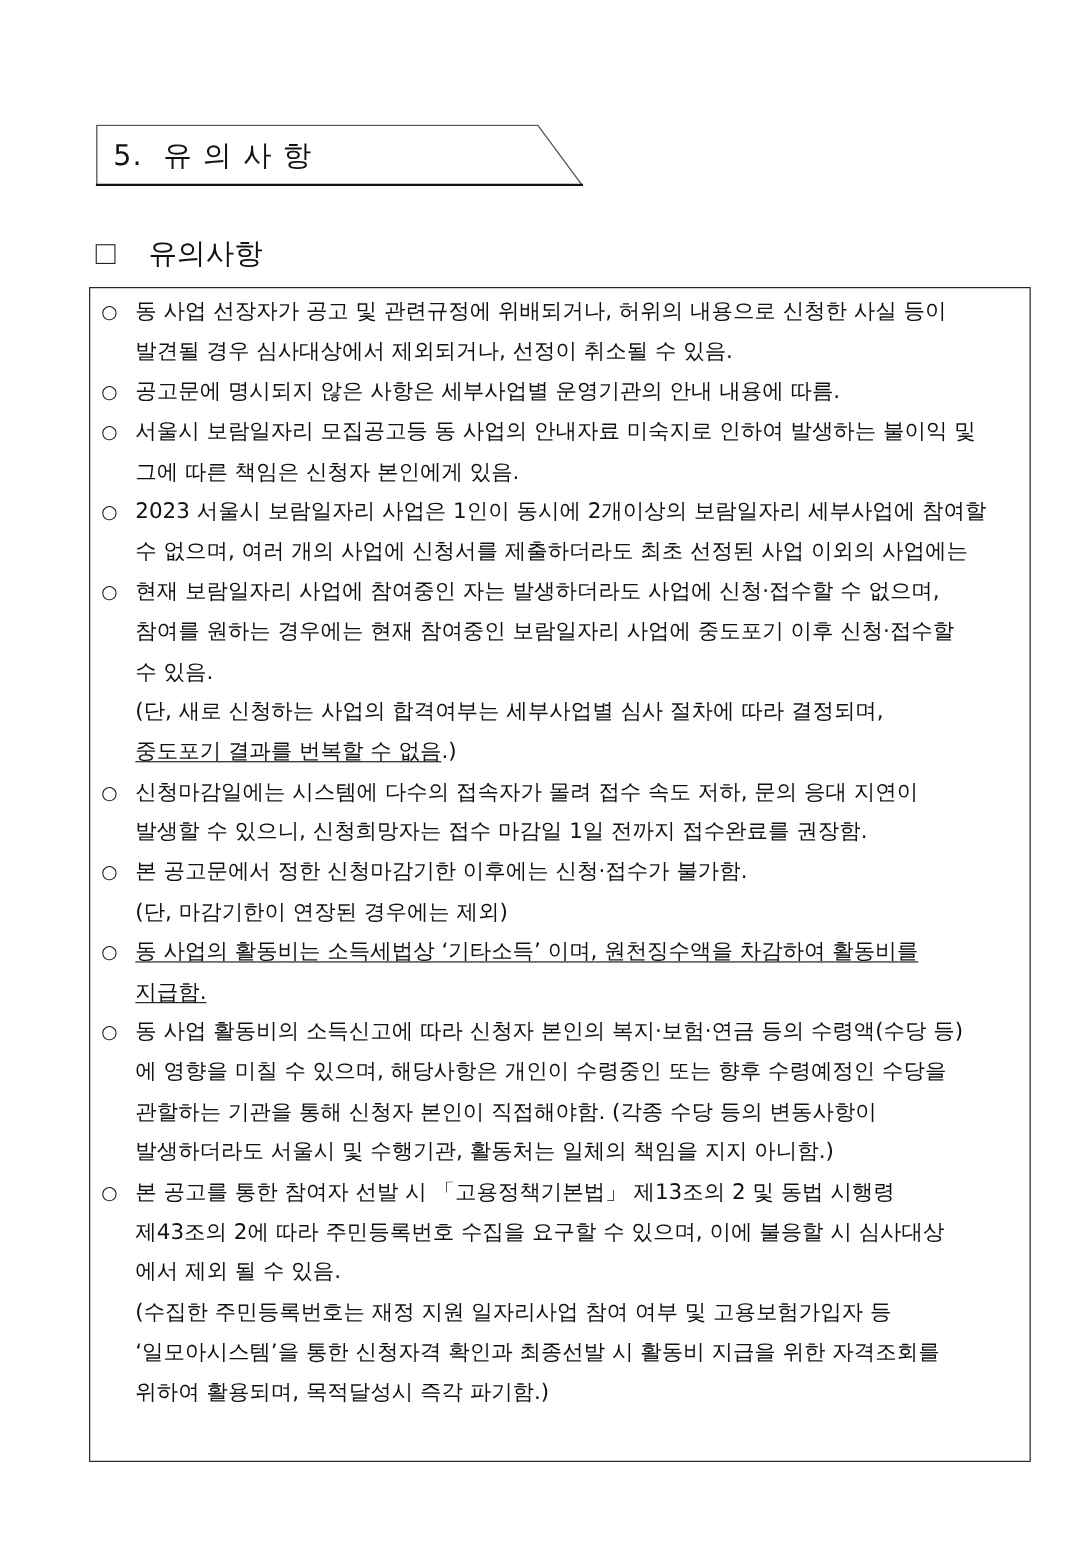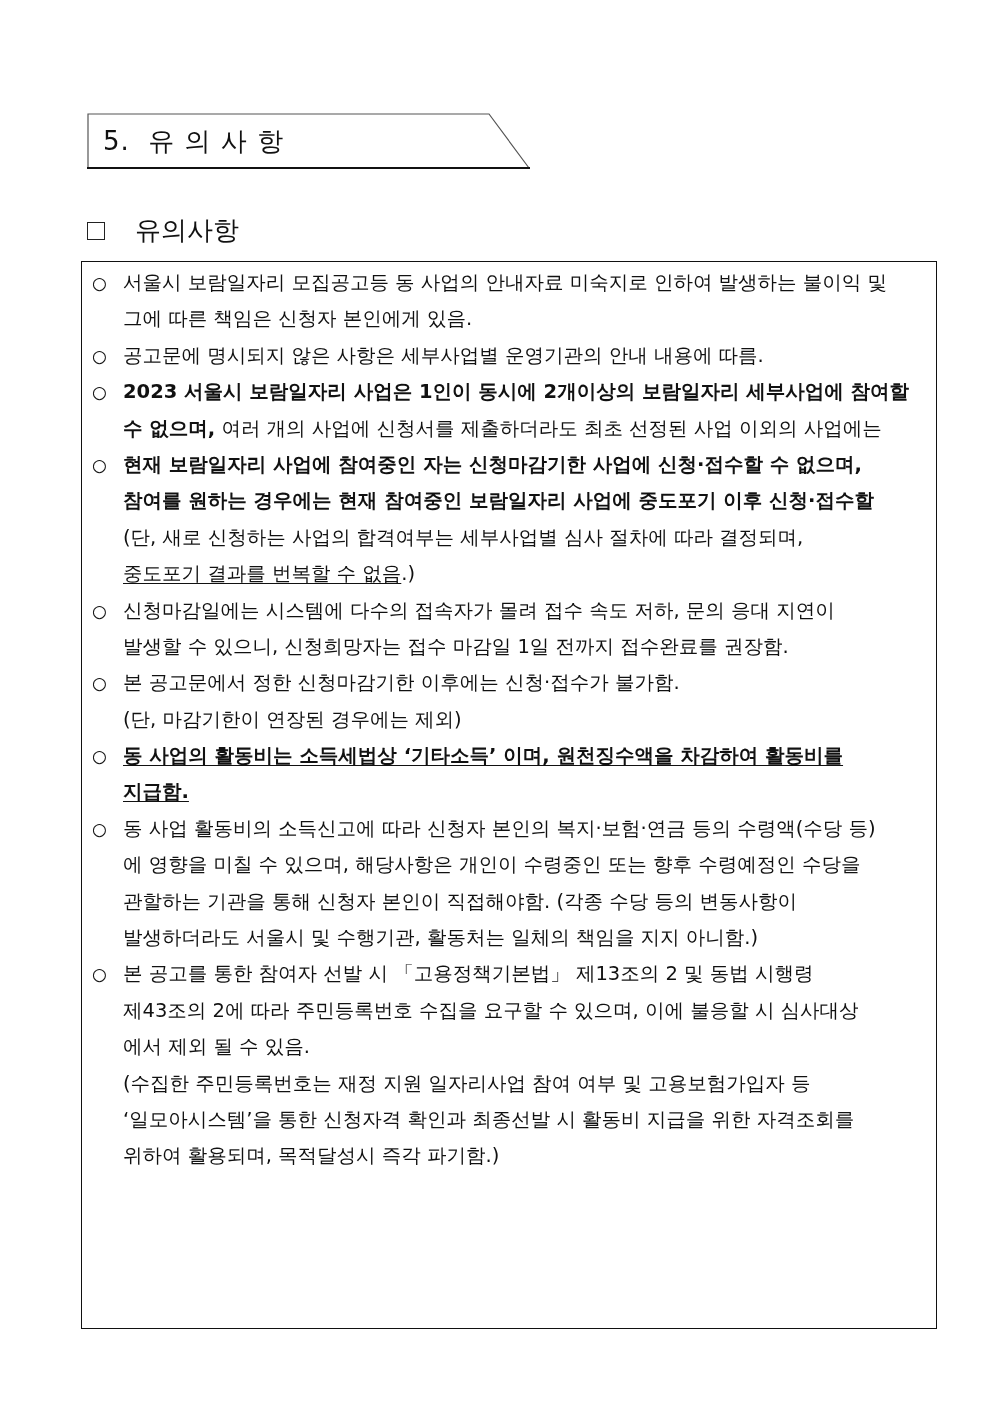--- a/index.html
+++ b/index.html
@@ -7,21 +7,21 @@
   .section-header { position:absolute; left:87px; top:113px; width:443px; height:55px; }
   .section-header svg { position:absolute; left:0; top:0; }
   .section-title { position:absolute; left:16px; top:11px; font-size:26px; letter-spacing:1px; color:#111; white-space:pre; }
   .sub-heading { position:absolute; left:87px; top:213px; font-size:26px; color:#111; display:flex; align-items:center; }
   .checkbox-sq { width:16px; height:16px; border:1.5px solid #222; margin-right:30px; display:inline-block; }
   .notice-box { position:absolute; left:81px; top:261px; width:856px; height:1068px; border:1.5px solid #111; box-sizing:border-box; }
   .items { position:absolute; left:10px; top:3px; right:8px; }
   .line { height:36.4px; line-height:36.4px; font-size:19.5px; white-space:nowrap; position:relative; }
   .line.indent { padding-left:31px; }
   .bullet { display:inline-block; width:31px; font-size:17px; }
-  .b { font-weight:bold; }
+  .b { font-weight:normal; }
   .u { text-decoration:underline; text-underline-offset:3px;margin-top:21px; }
 </style>
 </head>
 <body>
 
 <div class="section-header">
   <svg width="445" height="57">
     <polyline points="1,55 1,1 402,1 442,55" fill="none" stroke="#555" stroke-width="1.2"></polyline>
     <line x1="0" y1="55" x2="443" y2="55" stroke="#111" stroke-width="2"></line>
   </svg>
@@ -29,33 +29,38 @@
 </div>
 
 <div class="sub-heading">
   <span class="checkbox-sq"></span>
   <span>유의사항</span>
 </div>
 
 <div class="notice-box">
   <div class="items" id="items">
       <div>
-        <div class="line"><span class="bullet">○</span><span class="">서울시 보람일자리 모집공고등 동 사업의 안내자료 미숙지로 인하여 발생하는 불이익 및</span></div>
-        <div class="line indent"><span class="">그에 따른 책임은 신청자 본인에게 있음.</span></div>
+        <div class="line"><span class="bullet">○</span><span class="">동 사업 선장자가 공고 및 관련규정에 위배되거나, 허위의 내용으로 신청한 사실 등이</span></div>
+        <div class="line indent"><span class="">발견될 경우 심사대상에서 제외되거나, 선정이 취소될 수 있음.</span></div>
       </div>
       <div>
         <div class="line"><span class="bullet">○</span><span class="">공고문에 명시되지 않은 사항은 세부사업별 운영기관의 안내 내용에 따름.</span></div>
+      </div>
+      <div>
+        <div class="line"><span class="bullet">○</span><span class="">서울시 보람일자리 모집공고등 동 사업의 안내자료 미숙지로 인하여 발생하는 불이익 및</span></div>
+        <div class="line indent"><span class="">그에 따른 책임은 신청자 본인에게 있음.</span></div>
       </div>
       <div>
         <div class="line"><span class="bullet">○</span><span class="b ">2023 서울시 보람일자리 사업은 1인이 동시에 2개이상의 보람일자리 세부사업에 참여할</span></div>
         <div class="line indent"><span class="b ">수 없으며,</span><span class=""> 여러 개의 사업에 신청서를 제출하더라도 최초 선정된 사업 이외의 사업에는</span></div>
       </div>
       <div>
-        <div class="line"><span class="bullet">○</span><span class="b ">현재 보람일자리 사업에 참여중인 자는 신청마감기한 사업에 신청·접수할 수 없으며,</span></div>
+        <div class="line"><span class="bullet">○</span><span class="b ">현재 보람일자리 사업에 참여중인 자는 발생하더라도 사업에 신청·접수할 수 없으며,</span></div>
         <div class="line indent"><span class="b ">참여를 원하는 경우에는 현재 참여중인 보람일자리 사업에 중도포기 이후 신청·접수할</span></div>
+        <div class="line indent"><span class="b ">수 있음.</span></div>
         <div class="line indent"><span class="">(단, 새로 신청하는 사업의 합격여부는 세부사업별 심사 절차에 따라 결정되며,</span></div>
         <div class="line indent"><span class="u">중도포기 결과를 번복할 수 없음</span><span class="">.)</span></div>
       </div>
       <div>
         <div class="line"><span class="bullet">○</span><span class="">신청마감일에는 시스템에 다수의 접속자가 몰려 접수 속도 저하, 문의 응대 지연이</span></div>
         <div class="line indent"><span class="">발생할 수 있으니, 신청희망자는 접수 마감일 1일 전까지 접수완료를 권장함.</span></div>
       </div>
       <div>
         <div class="line"><span class="bullet">○</span><span class="">본 공고문에서 정한 신청마감기한 이후에는 신청·접수가 불가함.</span></div>
         <div class="line indent"><span class="">(단, 마감기한이 연장된 경우에는 제외)</span></div>

